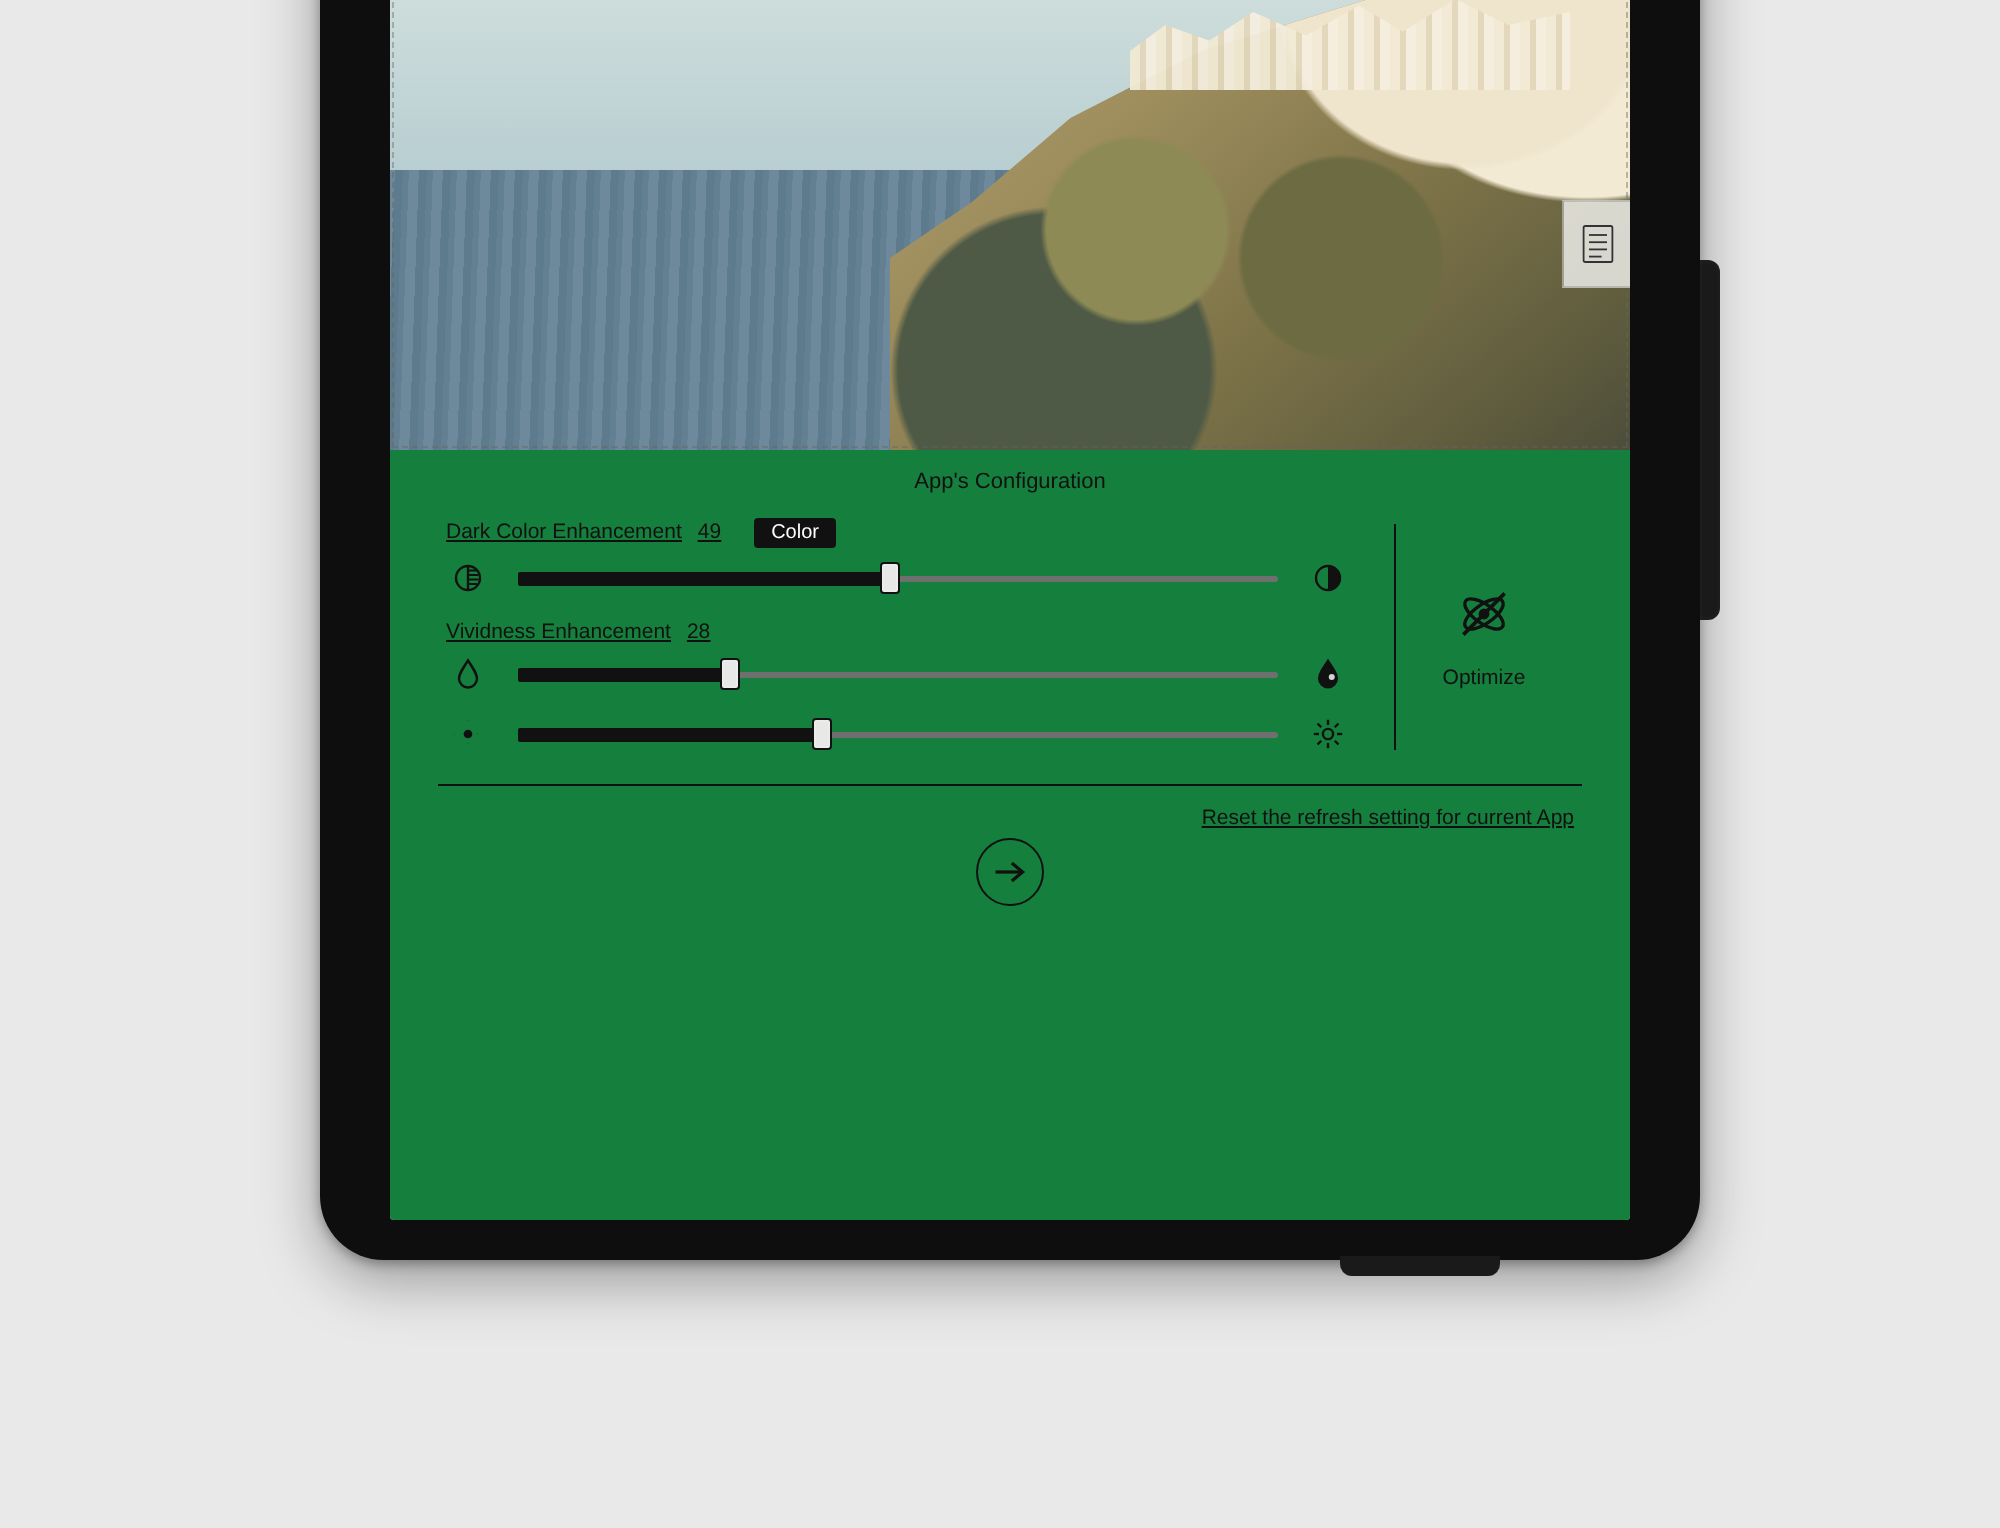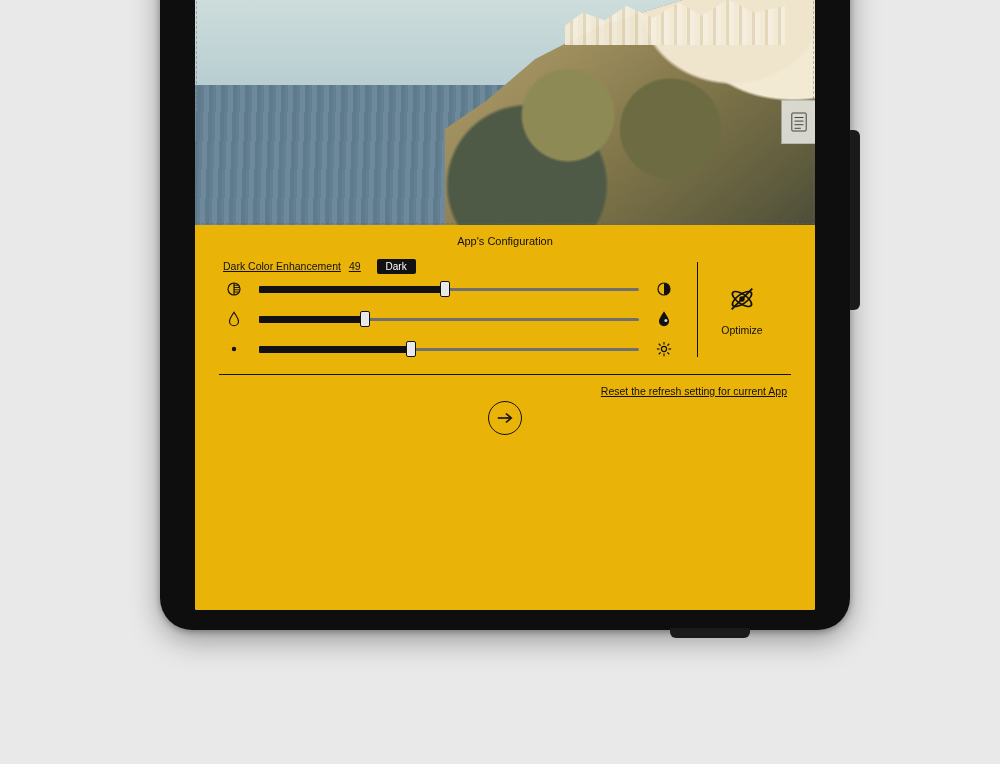--- a/index.html
+++ b/index.html
@@ -109,21 +109,21 @@
     border-left:1px solid rgba(0,0,0,0.25);
     border-top:1px solid rgba(0,0,0,0.15);
     border-bottom:1px solid rgba(0,0,0,0.15);
     display:flex; align-items:center; justify-content:center;
   }
   .page-button svg{width:18px;height:22px;stroke:#333;fill:none;stroke-width:1;}
 
   
   .panel{
     flex:1;
-    background:#eab308;
+    background:#15803d;
     padding: 8px 28px 10px 28px;
     color:#111;
     font-size:11px;
     position:relative;
   }
   .panel-title{
     text-align:center;
     font-size:11px;
     margin:2px 0 10px 0;
   }
@@ -262,21 +262,21 @@
 
     <div class="panel">
       <div class="panel-title">App's Configuration</div>
 
       <div class="two-col">
         <div class="controls">
 
           <div class="row-label">
             <span class="lbl">Dark Color Enhancement</span>
             <span class="val">49</span>
-            <button class="reset-btn">Dark</button>
+            <button class="reset-btn">Color</button>
           </div>
           <div class="slider-row">
             <span class="icon">
               <svg viewBox="0 0 24 24" fill="none" stroke="#111" stroke-width="1.6">
                 <circle cx="12" cy="12" r="8"></circle>
                 <path d="M12 4 V20"></path>
                 <path d="M12 7 H18 M12 10 H19 M12 13 H19 M12 16 H18" stroke-width="1.2"></path>
               </svg>
             </span>
             <div class="slider">
@@ -285,20 +285,24 @@
               <div class="thumb" style="left:49%"></div>
             </div>
             <span class="icon">
               <svg viewBox="0 0 24 24" fill="none" stroke="#111" stroke-width="1.6">
                 <circle cx="12" cy="12" r="8"></circle>
                 <path d="M12 4 A8 8 0 0 1 12 20 Z" fill="#111" stroke="none"></path>
               </svg>
             </span>
           </div>
 
+          <div class="row-label">
+            <span class="lbl">Vividness Enhancement</span>
+            <span class="val">28</span>
+          </div>
           <div class="slider-row">
             <span class="icon">
               <svg viewBox="0 0 24 24" fill="none" stroke="#111" stroke-width="1.6">
                 <path d="M12 3 C8 9 6 12 6 15 a6 6 0 0 0 12 0 c0-3-2-6-6-12Z"></path>
               </svg>
             </span>
             <div class="slider">
               <div class="track"></div>
               <div class="fill" style="width:28%"></div>
               <div class="thumb" style="left:28%"></div>

